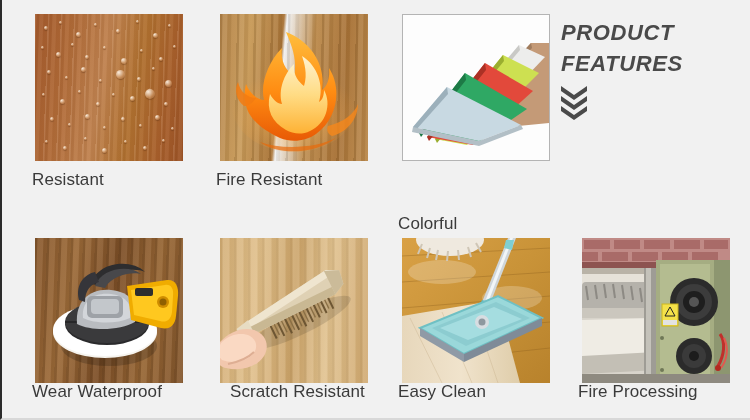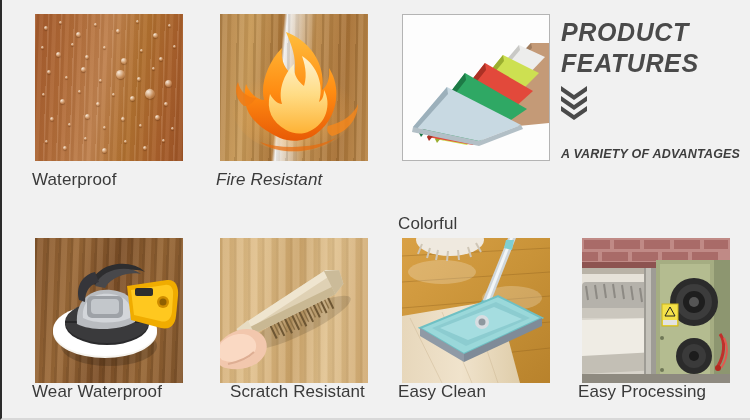--- a/index.html
+++ b/index.html
@@ -72,21 +72,21 @@
   
   .flame-wrap{position:absolute;inset:0;}
 
   
   .colorful{background:#fdfdfd;border:1px solid #b4b4b4;box-sizing:border-box;}
 
   
   .hdr-title{
     position:absolute;
     font-weight:bold;font-style:italic;
-    font-size:25px;line-height:31px;
+    font-size:22px;line-height:31px;
     color:#4a4a4a;
     letter-spacing:.6px;
     white-space:pre-line;
   }
   .hdr-sub{
     position:absolute;
     font-weight:bold;font-style:italic;
     font-size:12.5px;
     color:#3d3d3d;
     letter-spacing:.2px;
@@ -144,21 +144,21 @@
       <div class="drop" style="left:92%;top:77%;width:3px;height:3px"></div>
       <div class="drop" style="left:7%;top:86%;width:3px;height:3px"></div>
       <div class="drop" style="left:19%;top:90%;width:4px;height:4px"></div>
       <div class="drop" style="left:33%;top:84%;width:3px;height:3px"></div>
       <div class="drop" style="left:45%;top:91%;width:5px;height:5px"></div>
       <div class="drop" style="left:60%;top:86%;width:3px;height:3px"></div>
       <div class="drop" style="left:73%;top:90%;width:4px;height:4px"></div>
       <div class="drop" style="left:86%;top:85%;width:3px;height:3px"></div>
     </div>
   </div>
-  <div class="caption" style="left:30px;top:170px;">Waterproof</div>
+  <div class="caption" style="left:30px;top:170px;">Resistant</div>
 
   <div class="tile wood-golden" style="left:218px;top:14px;width:148px;height:147px;">
     <div class="flame-wrap">
       <svg width="148" height="147" viewBox="0 0 148 147">
         <defs>
           <radialGradient id="fglow" cx="50%" cy="62%" r="52%">
             <stop offset="0%" stop-color="#ffd27a" stop-opacity=".55"></stop>
             <stop offset="100%" stop-color="#ff9a2a" stop-opacity="0"></stop>
           </radialGradient>
           <linearGradient id="fouter" x1="0" y1="1" x2="0" y2="0">
@@ -178,21 +178,21 @@
                  C108 72 110 62 109 54 C122 74 118 104 96 120 C86 127 72 129 60 124 Z" fill="url(#fouter)"></path>
         <path d="M66 116 C52 108 46 96 50 80 C53 86 58 90 62 90 C58 76 64 60 74 50
                  C73 62 79 68 84 72 C88 60 84 48 82 42 C98 52 104 72 99 88
                  C103 86 104 80 104 76 C112 90 106 110 90 117 C82 121 73 120 66 116 Z" fill="url(#finner)" opacity=".95"></path>
         <path d="M24 92 C16 86 14 76 18 68 C20 78 28 84 36 84 C32 90 28 92 24 92 Z" fill="#f27b12" opacity=".85"></path>
         <path d="M108 112 C124 108 134 100 138 90 C138 104 128 118 112 122 C108 120 106 116 108 112 Z" fill="#f6871a" opacity=".8"></path>
         <path d="M40 128 C62 136 96 134 116 124 C96 140 58 142 40 128 Z" fill="#e8690a" opacity=".7"></path>
       </svg>
     </div>
   </div>
-  <div class="caption" style="left:214px;top:170px;font-style:italic;">Fire Resistant</div>
+  <div class="caption" style="left:214px;top:170px;">Fire Resistant</div>
 
   <div class="tile colorful" style="left:400px;top:14px;width:148px;height:147px;">
     <svg width="146" height="145" viewBox="0 0 146 145">
 
       <polygon points="44,118 128,28 146,28 146,108" fill="#c49a77"></polygon>
       <polygon points="44,118 128,28 129,33 46,122" fill="#a07c5e"></polygon>
 
       <polygon points="38,122 116,30 142,42 60,128" fill="#ededec"></polygon>
       <polygon points="38,122 116,30 117,35 40,126" fill="#c9c9c6"></polygon>
 
@@ -216,21 +216,20 @@
 FEATURES</div>
 
   <div class="chev-group" style="left:558px;top:84px;">
     <svg width="28" height="36" viewBox="0 0 28 36">
       <polygon points="1,2 14,11 27,2 27,7 14,16 1,7" fill="#4a4a4a"></polygon>
       <polygon points="1,12 14,21 27,12 27,17 14,26 1,17" fill="#4a4a4a"></polygon>
       <polygon points="1,22 14,31 27,22 27,27 14,36 1,27" fill="#4a4a4a"></polygon>
     </svg>
   </div>
 
-  <div class="hdr-sub" style="left:559px;top:147px;">A VARIETY OF ADVANTAGES</div>
 
   <div class="tile wood-dark" style="left:33px;top:238px;width:148px;height:145px;">
     <svg width="148" height="145" viewBox="0 0 148 145">
       <ellipse cx="74" cy="108" rx="48" ry="20" fill="#000" opacity=".18"></ellipse>
 
       <ellipse cx="70" cy="94" rx="52" ry="26" fill="#f6f4ef"></ellipse>
       <ellipse cx="70" cy="92" rx="52" ry="26" fill="#ffffff"></ellipse>
 
       <ellipse cx="72" cy="86" rx="42" ry="21" fill="#2a2a2c"></ellipse>
       <ellipse cx="72" cy="84" rx="42" ry="21" fill="#3a3a3c"></ellipse>
@@ -419,15 +418,15 @@
 
       <path d="M138 96 C144 104 142 118 136 128" stroke="#c0302b" stroke-width="3" fill="none"></path>
       <path d="M142 100 C147 110 145 122 139 130" stroke="#e2584f" stroke-width="2" fill="none"></path>
       <circle cx="136" cy="130" r="3" fill="#b3281f"></circle>
 
       <circle cx="80" cy="100" r="2" fill="#6f7857"></circle>
       <circle cx="80" cy="132" r="2" fill="#6f7857"></circle>
       <rect x="0" y="136" width="148" height="9" fill="#8e8a80"></rect>
     </svg>
   </div>
-  <div class="caption" style="left:576px;top:382px;">Easy Processing</div>
+  <div class="caption" style="left:576px;top:382px;">Fire Processing</div>
 
 </div>
 
 </body></html>

